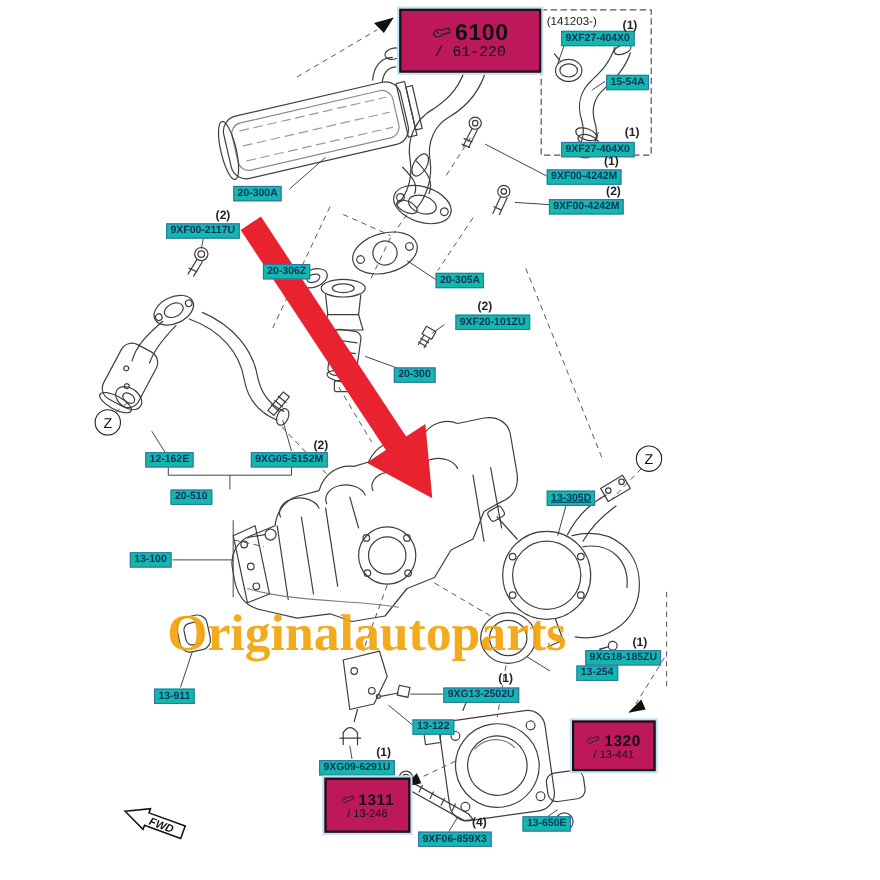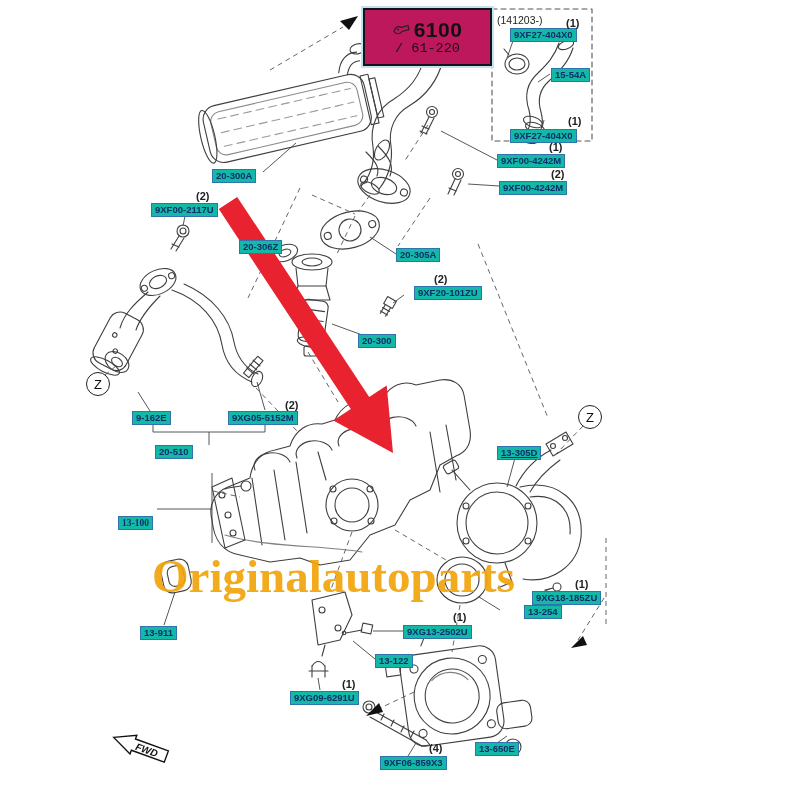--- a/index.html
+++ b/index.html
@@ -356,24 +356,24 @@
     <div class="plabel" style="left: 438px; top: 30px;">15-54A</div>
     <div class="plabel" style="left: 510px; top: 28px;">9XF27-404X0</div>
     <div class="plabel" style="left: 551px; top: 68px;">15-54A</div>
     <div class="plabel" style="left: 510px; top: 129px;">9XF27-404X0</div>
     <div class="plabel" style="left: 497px; top: 154px;">9XF00-4242M</div>
     <div class="plabel" style="left: 499px; top: 181px;">9XF00-4242M</div>
     <div class="plabel" style="left: 239px; top: 240px;">20-306Z</div>
     <div class="plabel" style="left: 396px; top: 248px;">20-305A</div>
     <div class="plabel" style="left: 403px; top: 286px; margin-left: 11px;">9XF20-101ZU</div>
     <div class="plabel" style="left: 358px; top: 334px;">20-300</div>
-    <div class="plabel" style="left: 132px; top: 411px;">9-162E</div>
+    <div class="plabel" style="left: 132px; top: 411px;">12-162E</div>
     <div class="plabel" style="left: 228px; top: 411px;">9XG05-5152M</div>
     <div class="plabel" style="left: 155px; top: 445px;">20-510</div>
-    <div class="plabel" style="left: 118px; top: 516px; font-family: Liberation Serif, serif;">13-100</div>
+    <div class="plabel" style="left: 118px; top: 502px;">13-100</div>
     <div class="plabel" style="left: 140px; top: 626px;">13-911</div>
     <div class="plabel" style="left: 497px; top: 446px; text-decoration: underline;">13-305D</div>
     <div class="plabel" style="left: 532px; top: 591px;">9XG18-185ZU</div>
     <div class="plabel" style="left: 500px; top: 605px; margin-left: 24px;">13-254</div>
     <div class="plabel" style="left: 403px; top: 625px;">9XG13-2502U</div>
     <div class="plabel" style="left: 375px; top: 654px;">13-122</div>
     <div class="plabel" style="left: 290px; top: 691px;">9XG09-6291U</div>
     <div class="plabel" style="left: 380px; top: 756px;">9XF06-859X3</div>
     <div class="plabel" style="left: 475px; top: 742px;">13-650E</div>
     <div class="qlabel" style="left: 196px; top: 190px;">(2)</div>
@@ -396,13 +396,37 @@
         <span class="picon">
           <svg width="18" height="13" viewBox="0 0 18 12">
             <path d="M1 8 C2 4 5 2 8 4 L15 2 L16 6 L9 8 C7 11 3 11 1 8 Z" fill="none" stroke="#222" stroke-width="1.2"></path>
             <circle cx="5" cy="6" r="1" fill="#222"></circle>
           </svg>
         </span>
         <span class="rcode">6100</span>
       </div>
       <span class="rrange">/ 61-220</span>
     </div>
+    <div class="refbox" style="left: 520px; top: 655px; width: 64px; height: 32px;">
+      <div class="row1">
+        <span class="picon">
+          <svg width="13" height="9" viewBox="0 0 18 12">
+            <path d="M1 8 C2 4 5 2 8 4 L15 2 L16 6 L9 8 C7 11 3 11 1 8 Z" fill="none" stroke="#222" stroke-width="1.2"></path>
+            <circle cx="5" cy="6" r="1" fill="#222"></circle>
+          </svg>
+        </span>
+        <span class="rcode">1320</span>
+      </div>
+      <span class="rrange">/ 13-441</span>
+    </div>
+    <div class="refbox" style="left: 295px; top: 707px; width: 66px; height: 36px;">
+      <div class="row1">
+        <span class="picon">
+          <svg width="13" height="9" viewBox="0 0 18 12">
+            <path d="M1 8 C2 4 5 2 8 4 L15 2 L16 6 L9 8 C7 11 3 11 1 8 Z" fill="none" stroke="#222" stroke-width="1.2"></path>
+            <circle cx="5" cy="6" r="1" fill="#222"></circle>
+          </svg>
+        </span>
+        <span class="rcode">1311</span>
+      </div>
+      <span class="rrange">/ 13-246</span>
+    </div>
   </div>
 
 </body></html>

